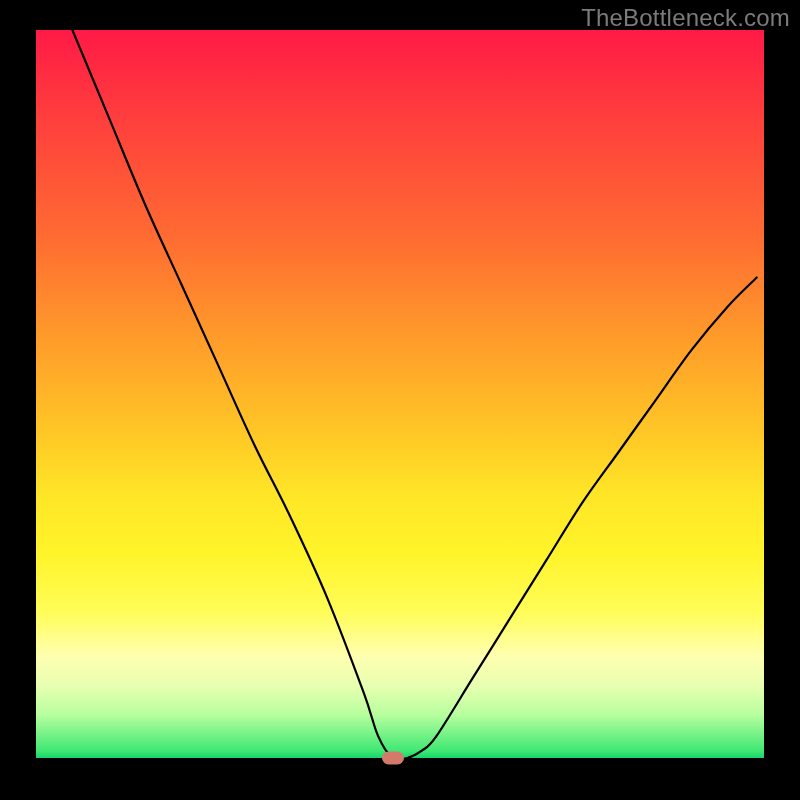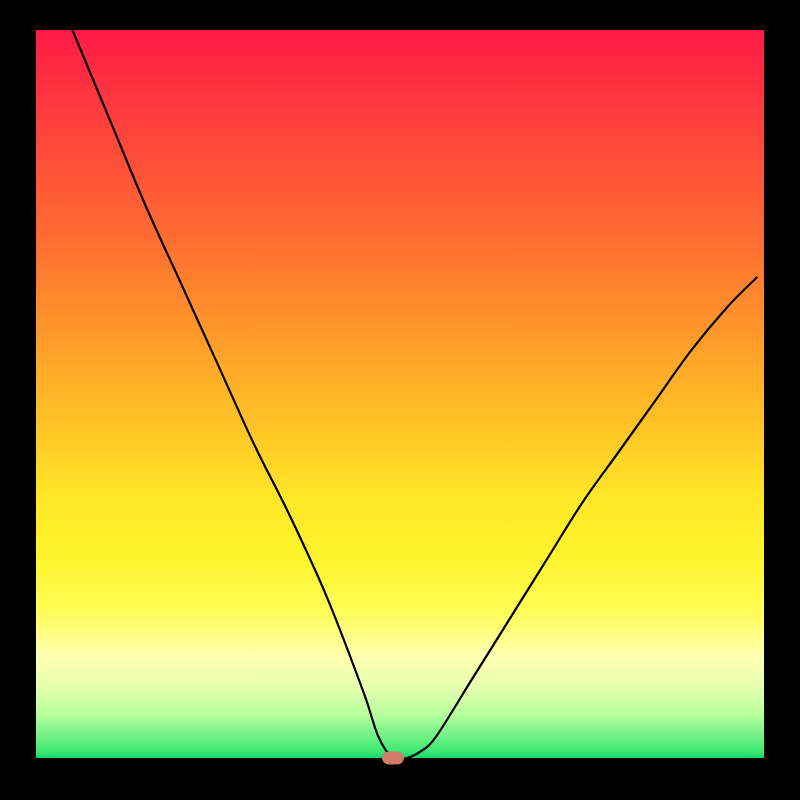--- a/index.html
+++ b/index.html
@@ -66,20 +66,21 @@
     border-radius: 7px;
     transform: translate(-50%, -50%);
     z-index: 3;
   }
 </style>
 </head>
 <body>
 
 <div class="frame">
 
+  <div class="watermark">TheBottleneck.com</div>
 
   <div class="plot-area">
     <svg class="curve-svg" viewBox="0 0 728 728" preserveAspectRatio="none">
       <path id="curve-path" d="M 36.4 0 C 42.46666666666667 14.560000000000002, 60.666666666666664 58.24000000000001, 72.8 87.36000000000001 C 84.93333333333334 116.48000000000002, 97.06666666666666 146.81333333333336, 109.2 174.72000000000003 C 121.33333333333334 202.6266666666667, 133.46666666666667 228.10666666666668, 145.6 254.8 C 157.73333333333332 281.49333333333334, 169.86666666666667 308.18666666666667, 182 334.88 C 194.13333333333333 361.5733333333333, 206.26666666666668 389.47999999999996, 218.4 414.96 C 230.53333333333333 440.44, 242.66666666666666 462.28, 254.79999999999998 487.76 C 266.93333333333334 513.24, 279.06666666666666 538.72, 291.2 567.84 C 303.3333333333333 596.96, 319.1066666666667 639.4266666666667, 327.6 662.48 C 336.09333333333336 685.5333333333333, 337.3066666666666 695.24, 342.15999999999997 706.16 C 347.0133333333333 717.0799999999999, 351.8666666666666 724.36, 356.71999999999997 728 C 361.5733333333333 731.64, 366.4266666666667 729.2133333333334, 371.28000000000003 728 C 376.1333333333334 726.7866666666666, 380.9866666666667 724.36, 385.84000000000003 720.72 C 390.6933333333334 717.08, 391.9066666666667 718.2933333333333, 400.40000000000003 706.16 C 408.8933333333334 694.0266666666666, 424.6666666666667 667.3333333333333, 436.8 647.92 C 448.93333333333334 628.5066666666667, 461.06666666666666 609.0933333333334, 473.2 589.6800000000001 C 485.3333333333333 570.2666666666668, 497.46666666666664 550.8533333333334, 509.59999999999997 531.44 C 521.7333333333333 512.0266666666668, 533.8666666666667 491.40000000000003, 546 473.20000000000005 C 558.1333333333333 455.00000000000006, 570.2666666666667 439.2266666666667, 582.4 422.24 C 594.5333333333333 405.25333333333333, 606.6666666666666 388.2666666666667, 618.8 371.28000000000003 C 630.9333333333333 354.29333333333335, 643.0666666666667 336.09333333333325, 655.2 320.31999999999994 C 667.3333333333334 304.5466666666666, 680.6800000000001 288.7733333333333, 691.6 276.64 C 702.52 264.50666666666666, 715.8666666666667 252.3733333333333, 720.72 247.51999999999998" fill="none" stroke="#000000" stroke-width="2.2" stroke-linejoin="round" stroke-linecap="round"></path>
     </svg>
     <div id="marker" class="marker" style="left: 356.72px; top: 728px; background: rgb(212, 122, 107);"></div>
   </div>
 
 </div>
 

